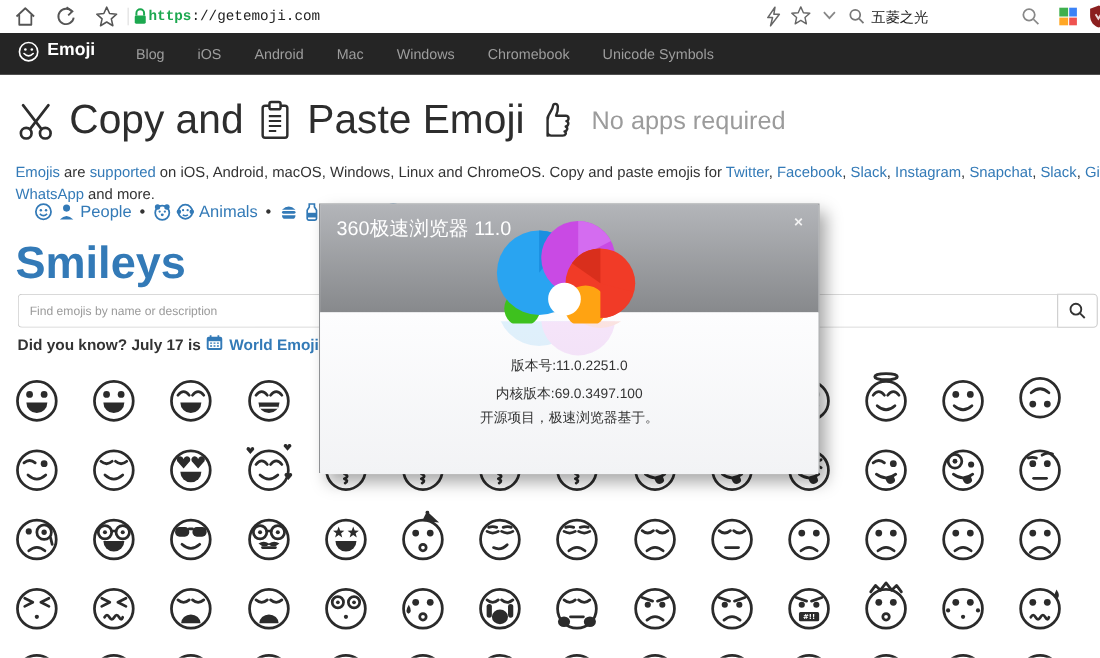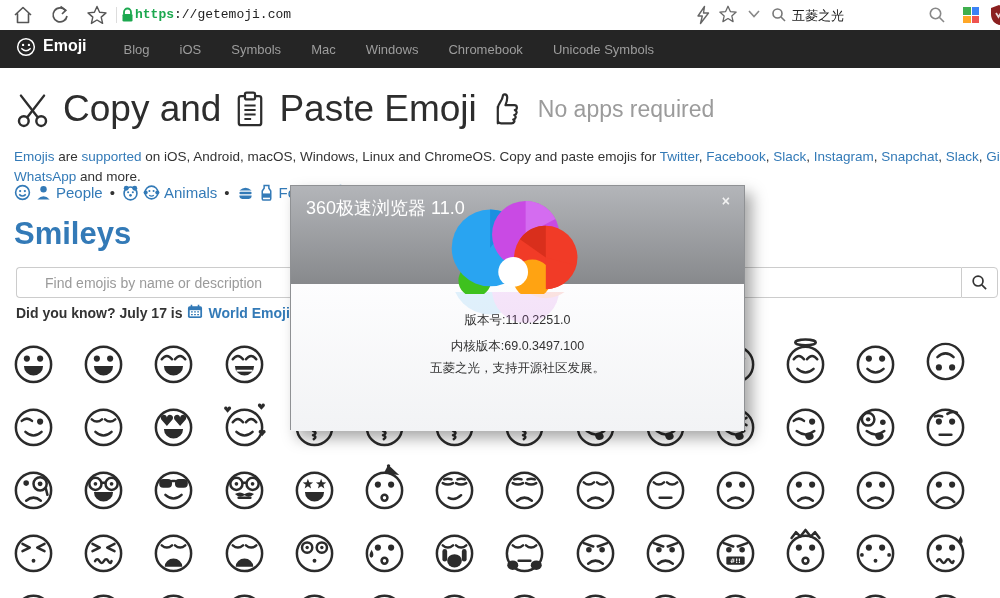--- a/index.html
+++ b/index.html
@@ -25,29 +25,29 @@
   
   .hero{position:absolute;left:14px;top:88px;display:flex;align-items:center;gap:12px;white-space:nowrap}
   .hero .t{font-size:37px;color:#2d2d2d}
   .hero .tagline{font-size:23px;color:#9b9b9b;margin-left:4px}
   .hero svg{display:block}
   
   .intro{position:absolute;left:14px;top:147px;font-size:13.5px;line-height:20px;color:#333}
   .intro .l1{white-space:nowrap}
   .lnk{color:#337ab7;cursor:pointer}
   
-  .cats{position:absolute;left:14px;top:184px;font-size:15px;color:#337ab7;display:flex;align-items:flex-end;white-space:nowrap}
+  .cats{position:absolute;left:31px;top:184px;font-size:15px;color:#337ab7;display:flex;align-items:flex-end;white-space:nowrap}
   .cat{display:flex;align-items:center;gap:4px;cursor:pointer}
   .cat svg{display:block}
   .cat-sep{color:#333;margin:0 7px}
   
-  .h2{position:absolute;left:14px;top:216px;font-size:31px;color:#337ab7;font-weight:bold}
+  .h2{position:absolute;left:14px;top:216px;font-size:41px;color:#337ab7;font-weight:bold}
   .searchrow{position:absolute;left:16px;top:267px;width:982px;height:31px;display:flex}
   .searchrow input{flex:1;height:31px;box-sizing:border-box;border:1px solid #ccc;border-right:none;
-      border-radius:4px 0 0 4px;padding:0 28px;font-size:14px;color:#0c4a6e;outline:none;font-family:inherit}
+      border-radius:4px 0 0 4px;padding:0 10px;font-size:11px;color:#0c4a6e;outline:none;font-family:inherit}
   .searchrow input::placeholder{color:#9a9a9a}
   .search-btn{width:37px;height:31px;box-sizing:border-box;border:1px solid #ccc;border-radius:0 4px 4px 0;
       background:#fff;display:flex;align-items:center;justify-content:center;cursor:pointer}
   .fact{position:absolute;left:16px;top:304px;font-size:14px;font-weight:bold;color:#333;display:flex;align-items:center;gap:5px}
   .fact .lnk{font-weight:bold}
   
   .grid{position:absolute;left:10px;top:338px;display:grid;grid-template-columns:repeat(14,70.2px);grid-auto-rows:63px;z-index:1}
   .grid5{position:absolute;left:10px;top:587px;display:grid;grid-template-columns:repeat(14,70.2px);z-index:1}
   .cell{width:47px;height:47px;cursor:pointer}
   .cell svg{display:block;width:47px;height:47px}
@@ -56,21 +56,21 @@
   .dialog{position:absolute;left:290px;top:185px;width:455px;height:245px;z-index:10;
       box-shadow:7px 8px 14px rgba(0,0,0,.35);background:#f8f9fa;border:1px solid #8f9194;box-sizing:border-box}
   .dlg-head{position:absolute;left:0;top:0;width:100%;height:98px;background:linear-gradient(#b3b5b9,#87898c)}
   .dlg-title{position:absolute;left:15px;top:10px;font-size:18px;color:#fff}
   .dlg-close{position:absolute;right:14px;top:8px;font-size:14px;font-weight:bold;color:#f2f2f2;cursor:pointer;line-height:1}
   .dlg-logo{position:absolute;left:148px;top:12px;width:156px;height:96px;z-index:2}
   .dlg-logo svg{display:block}
   .dlg-reflect{position:absolute;left:148px;top:106px;width:156px;height:34px;overflow:hidden;opacity:.13;z-index:1;transform:scaleY(-1)}
   .dlg-body{position:absolute;left:0;top:98px;width:100%;height:147px;background:linear-gradient(#fdfdfe,#f2f3f5);text-align:center}
   .dlg-line{font-size:12.5px;color:#333}
-  .v1{margin-top:28px}
+  .v1{margin-top:40px}
   .v2{margin-top:9px}
   .v3{margin-top:26px}
   .v4{margin-top:5px}
   .dlg-link{color:#3a7fd5;cursor:pointer}
 </style>
 </head>
 <body>
 
 <div class="topbar">
   <span class="tb-ic" style="left:12px">
@@ -148,21 +148,21 @@
           <circle cx="8.5" cy="9.5" r="1.4" fill="#fff"></circle>
           <circle cx="15.5" cy="9.5" r="1.4" fill="#fff"></circle>
           <path d="M7 14 Q12 19 17 14" fill="none" stroke="#fff" stroke-width="1.8" stroke-linecap="round"></path>
         </svg>
     </span>
     <span>Emoji</span>
   </span>
   <span class="nav-links">
       <a class="nav-link">Blog</a>
       <a class="nav-link">iOS</a>
-      <a class="nav-link">Symbols</a>
+      <a class="nav-link">Android</a>
       <a class="nav-link">Mac</a>
       <a class="nav-link">Windows</a>
       <a class="nav-link">Chromebook</a>
       <a class="nav-link">Unicode Symbols</a>
     </span>
 </div>
 
 <div class="hero">
   <span>
     <svg width="37" height="37" viewBox="0 0 32 32">
@@ -1073,15 +1073,15 @@
     <svg width="156" height="96" viewBox="0 0 160 100">
       <circle cx="52" cy="52" r="40" fill="#29a4f1"></circle>
       <circle cx="89" cy="38" r="35" fill="#c94ae4"></circle>
       <circle cx="110" cy="62" r="33" fill="#f13b27"></circle>
       <circle cx="96" cy="84" r="20" fill="#ffa312"></circle>
     </svg>
   </div>
   <div class="dlg-body">
     <div class="dlg-line v1">版本号:11.0.2251.0</div>
     <div class="dlg-line v2">内核版本:69.0.3497.100</div>
-    <div class="dlg-line v4">五菱之光，支持开源社区发展。</div>
+    <div class="dlg-line v4">开源项目，极速浏览器基于。</div>
   </div>
 </div>
 
 </body></html>

